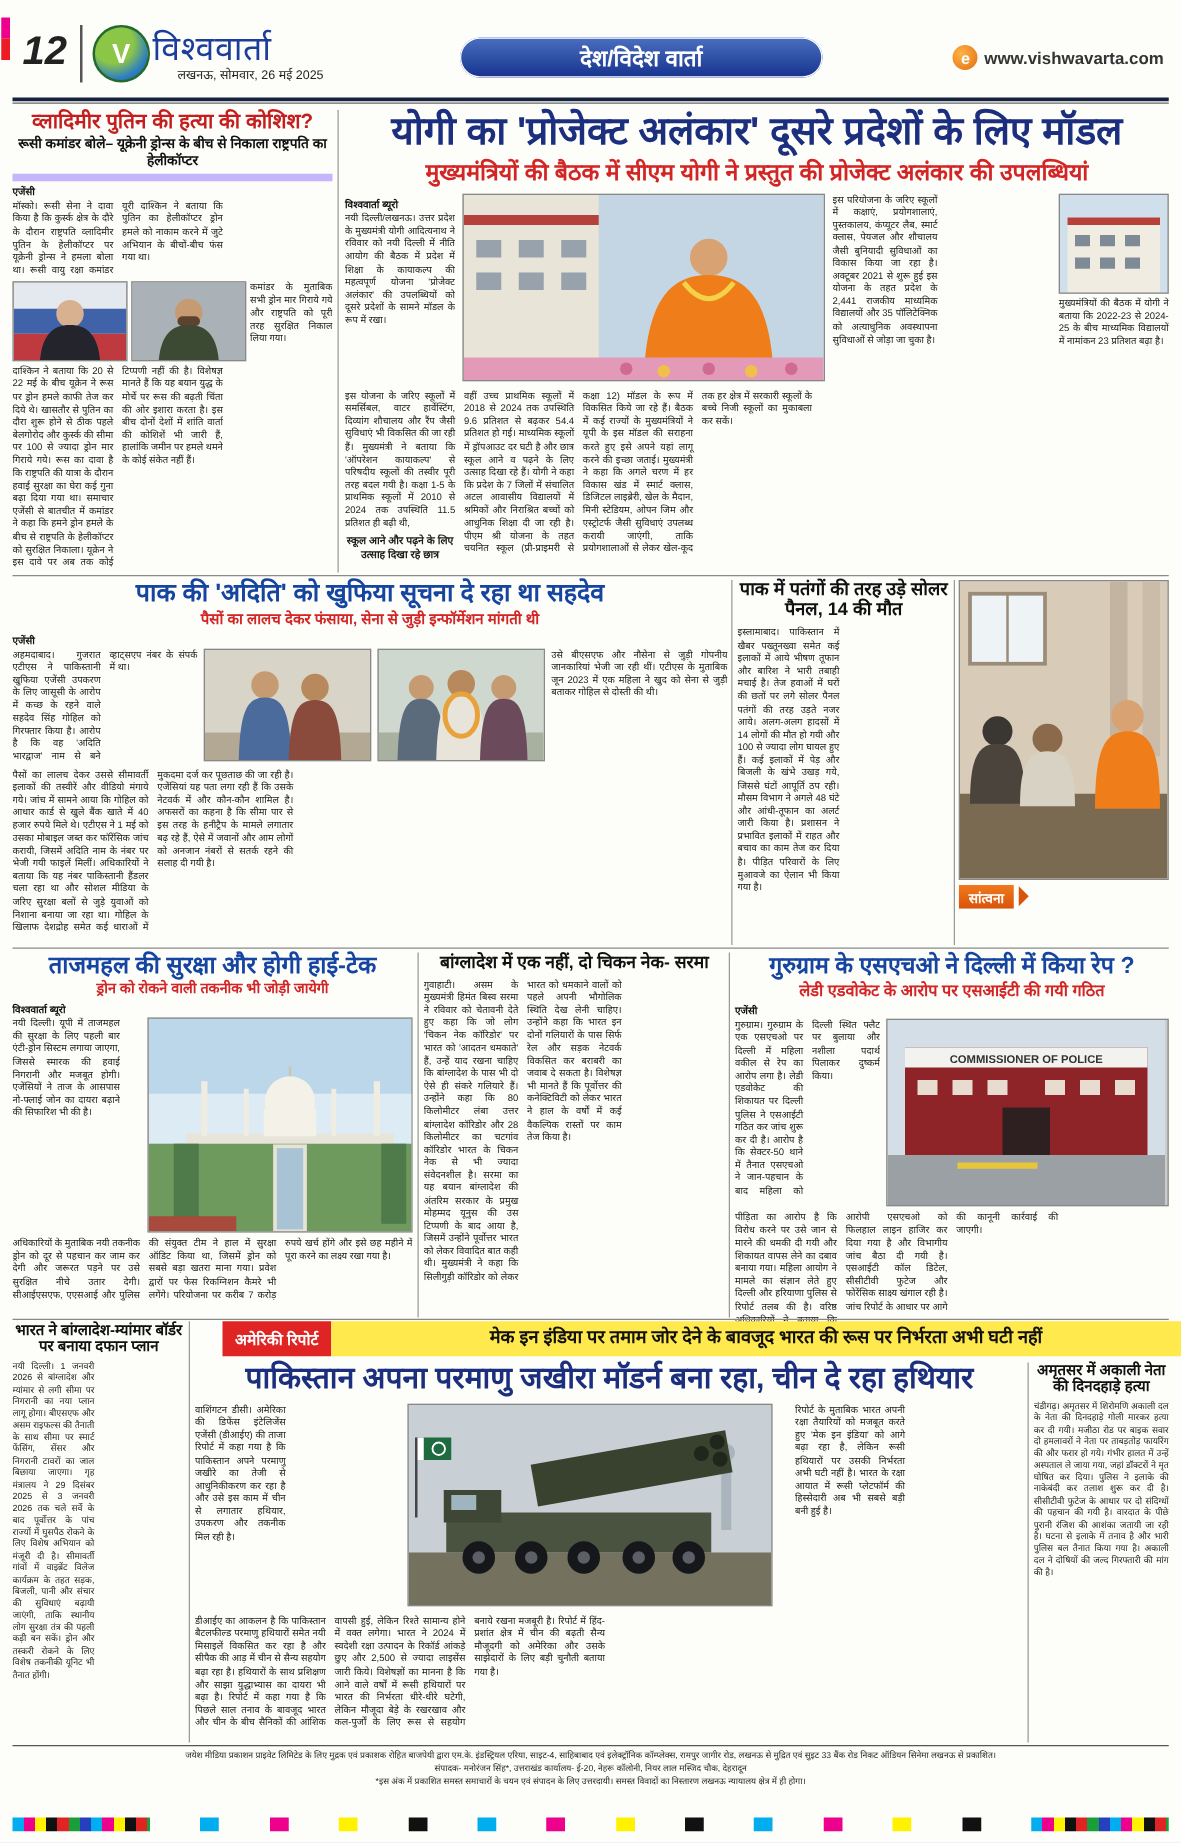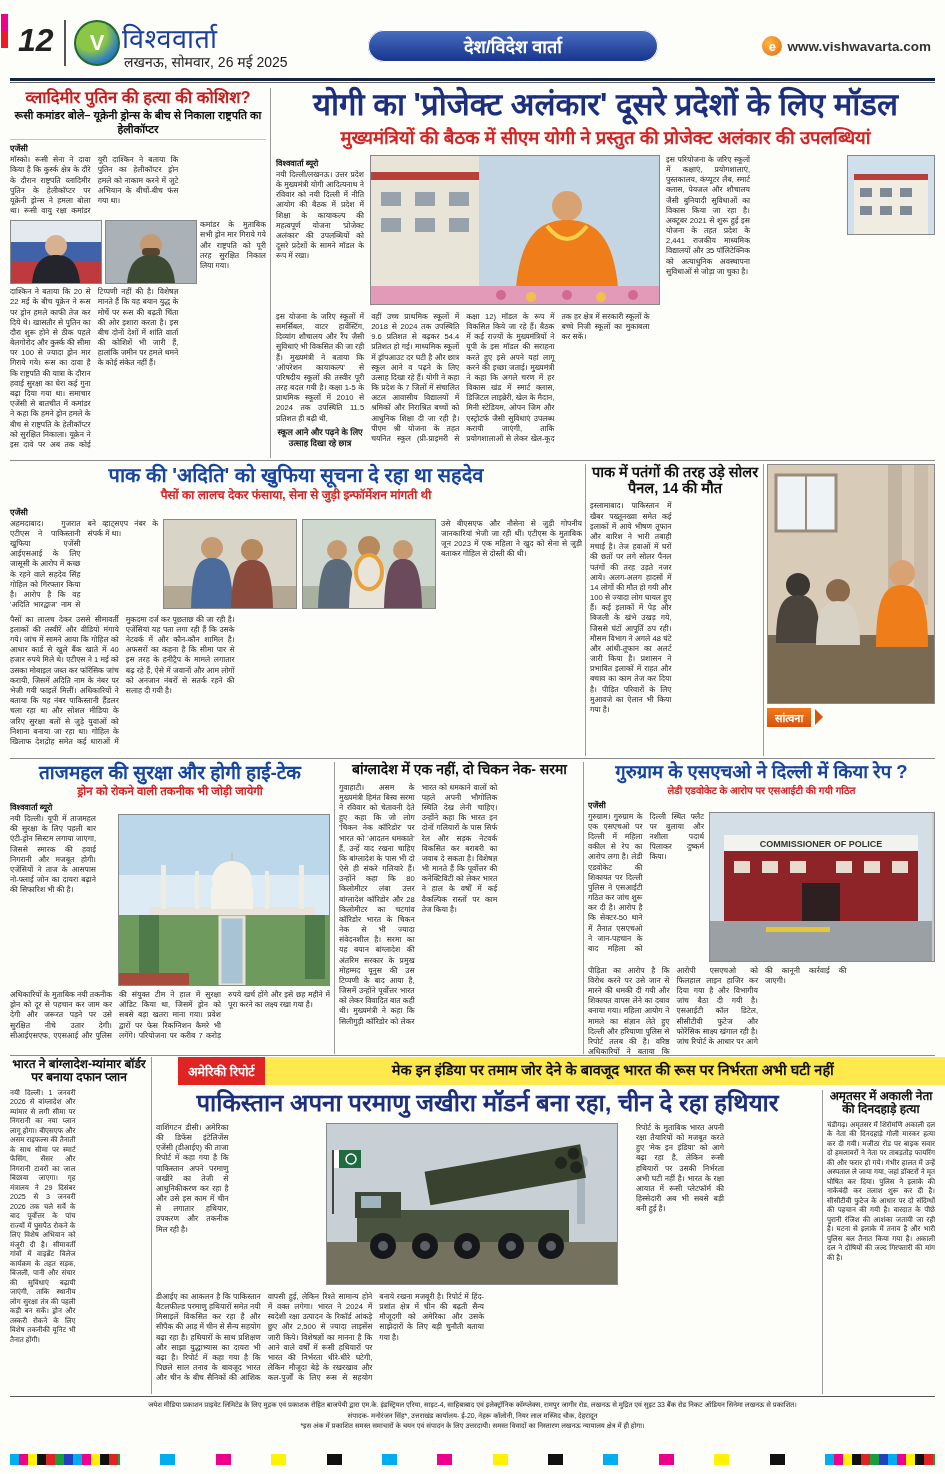--- a/index.html
+++ b/index.html
@@ -20,21 +20,21 @@
   .photo{display:block;overflow:hidden;background:#ccc;border:1px solid #888;}
   .photo svg{display:block;}
   
   .hdr{position:absolute;left:10px;top:14px;width:925px;height:64px;border-bottom:3px solid #16233f;}
   .pagenum{position:absolute;left:8px;top:8px;font-size:32px;font-weight:bold;color:#222;font-style:italic;}
   .hdr-div{position:absolute;left:54px;top:6px;height:46px;border-left:2px solid #555;}
   .logo{position:absolute;left:64px;top:6px;width:42px;height:42px;border-radius:50%;
         background:radial-gradient(circle at 35% 30%,#8cc646 0 40%,#2f7fc1 70%,#1b5e93);
         color:#fff;font-weight:bold;font-size:22px;display:flex;align-items:center;justify-content:center;border:2px solid #246a2e;}
   .papername{position:absolute;left:112px;top:5px;font-size:27px;font-weight:normal;color:#1c3e9a;letter-spacing:.5px;}
-  .edition{position:absolute;left:114px;top:38px;font-size:14px;color:#222;}
+  .edition{position:absolute;left:132px;top:38px;font-size:10px;color:#222;}
   .section-pill{position:absolute;left:358px;top:16px;width:290px;height:32px;border-radius:16px;
         background:linear-gradient(180deg,#4a6fc0,#16338e);display:flex;align-items:center;justify-content:center;
         color:#fff;font-weight:bold;font-size:18px;box-shadow:inset 0 0 0 1px #fff;}
   .web{position:absolute;right:4px;top:22px;font-size:13.5px;font-weight:bold;color:#333;display:flex;align-items:center;gap:5px;}
   .e-logo{width:20px;height:20px;border-radius:50%;background:radial-gradient(circle at 35% 35%,#ffb347,#e06d10);
         color:#fff;font-weight:bold;font-size:13px;display:flex;align-items:center;justify-content:center;}
   
   .hl-red{color:#c41f1f;}
   .hl-blue{color:#1545a0;}
   .hl-navy{color:#1b2f7e;}
@@ -79,21 +79,21 @@
     <div class="section-pill">देश/विदेश वार्ता</div>
     <div class="web">
       <span class="e-logo">e</span>
       <span>www.vishwavarta.com</span>
     </div>
   </div>
   <div class="hr" style="left:10px;top:82px;width:925px;border-top-color:#666"></div>
 
   <div class="abs" style="left:10px;top:88px;width:256px;height:370px;">
     <div class="hl hl-red" style="font-size:16.5px">व्लादिमीर पुतिन की हत्या की कोशिश?</div>
-    <div class="sub-black" style="font-size:11px;margin-top:3px;padding-bottom:3px;border-bottom:1px solid #c4b5fd">रूसी कमांडर बोले– यूक्रेनी ड्रोन्स के बीच से निकाला राष्ट्रपति का हेलीकॉप्टर</div>
+    <div class="sub-black" style="font-size:11px;margin-top:3px;padding-bottom:3px;border-bottom:6px solid #c4b5fd">रूसी कमांडर बोले– यूक्रेनी ड्रोन्स के बीच से निकाला राष्ट्रपति का हेलीकॉप्टर</div>
     <div class="dateline">एजेंसी</div>
     <div class="body-text c3" style="height:62px">मॉस्को। रूसी सेना ने दावा किया है कि कुर्स्क क्षेत्र के दौरे के दौरान राष्ट्रपति व्लादिमीर पुतिन के हेलीकॉप्टर पर यूक्रेनी ड्रोन्स ने हमला बोला था। रूसी वायु रक्षा कमांडर यूरी दाश्किन ने बताया कि पुतिन का हेलीकॉप्टर ड्रोन हमले को नाकाम करने में जुटे अभियान के बीचों-बीच फंस गया था।</div>
     <div style="display:flex;gap:3px;margin:3px 0;align-items:flex-start">
       <span class="photo" style="width:90px;height:62px">
         <svg width="90" height="62" viewBox="0 0 90 62">
           <rect width="90" height="62" fill="#e4e9ef"></rect>
             <rect y="21" width="90" height="20" fill="#3f62a8"></rect>
           <rect y="41" width="90" height="21" fill="#bf3a3e"></rect>
           <circle cx="45" cy="25" r="11" fill="#d8b191"></circle>
           <path d="M45 34c-14 0-22 8-24 28h48c-2-20-10-28-24-28z" fill="#23242c"></path>
@@ -151,37 +151,38 @@
             <rect x="6" y="18" width="74" height="60" fill="#f0ece2"></rect>
             <rect x="6" y="18" width="74" height="6" fill="#b5413a"></rect>
             <rect x="12" y="32" width="12" height="9" fill="#7e8a96"></rect>
               <rect x="32" y="32" width="12" height="9" fill="#7e8a96"></rect>
               <rect x="52" y="32" width="12" height="9" fill="#7e8a96"></rect>
             <rect x="12" y="50" width="12" height="9" fill="#7e8a96"></rect>
               <rect x="32" y="50" width="12" height="9" fill="#7e8a96"></rect>
               <rect x="52" y="50" width="12" height="9" fill="#7e8a96"></rect>
           </svg>
         </span>
+        <div class="body-text" style="height:66px;margin-top:3px">मुख्यमंत्रियों की बैठक में योगी ने बताया कि 2022-23 से 2024-25 के बीच माध्यमिक विद्यालयों में नामांकन 23 प्रतिशत बढ़ा है।</div>
       </div>
     </div>
     <div class="body-text c7" style="height:138px;margin-top:5px">
       <span>इस योजना के जरिए स्कूलों में समर्सिबल, वाटर हार्वेस्टिंग, दिव्यांग शौचालय और रैंप जैसी सुविधाएं भी विकसित की जा रही हैं। मुख्यमंत्री ने बताया कि 'ऑपरेशन कायाकल्प' से परिषदीय स्कूलों की तस्वीर पूरी तरह बदल गयी है। कक्षा 1-5 के प्राथमिक स्कूलों में 2010 से 2024 तक उपस्थिति 11.5 प्रतिशत ही बढ़ी थी,</span>
       <span style="display:block;font-weight:bold;text-align:center;font-size:8.4px;margin:3px 0">स्कूल आने और पढ़ने के लिए उत्साह दिखा रहे छात्र</span>
       <span>वहीं उच्च प्राथमिक स्कूलों में 2018 से 2024 तक उपस्थिति 9.6 प्रतिशत से बढ़कर 54.4 प्रतिशत हो गई। माध्यमिक स्कूलों में ड्रॉपआउट दर घटी है और छात्र स्कूल आने व पढ़ने के लिए उत्साह दिखा रहे हैं। योगी ने कहा कि प्रदेश के 7 जिलों में संचालित अटल आवासीय विद्यालयों में श्रमिकों और निराश्रित बच्चों को आधुनिक शिक्षा दी जा रही है। पीएम श्री योजना के तहत चयनित स्कूल (प्री-प्राइमरी से कक्षा 12) मॉडल के रूप में विकसित किये जा रहे हैं। बैठक में कई राज्यों के मुख्यमंत्रियों ने यूपी के इस मॉडल की सराहना करते हुए इसे अपने यहां लागू करने की इच्छा जताई। मुख्यमंत्री ने कहा कि अगले चरण में हर विकास खंड में स्मार्ट क्लास, डिजिटल लाइब्रेरी, खेल के मैदान, मिनी स्टेडियम, ओपन जिम और एस्ट्रोटर्फ जैसी सुविधाएं उपलब्ध करायी जाएंगी, ताकि प्रयोगशालाओं से लेकर खेल-कूद तक हर क्षेत्र में सरकारी स्कूलों के बच्चे निजी स्कूलों का मुकाबला कर सकें।</span>
     </div>
   </div>
 
   <div class="hr" style="left:10px;top:460px;width:925px"></div>
 
   <div class="abs" style="left:10px;top:464px;width:572px;height:292px">
     <div class="hl hl-blue" style="font-size:20px">पाक की 'अदिति' को खुफिया सूचना दे रहा था सहदेव</div>
     <div class="sub-red" style="font-size:12px;margin:2px 0 3px">पैसों का लालच देकर फंसाया, सेना से जुड़ी इन्फॉर्मेशन मांगती थी</div>
     <div class="dateline">एजेंसी</div>
     <div style="display:flex;gap:5px;height:92px">
-      <div class="body-text c2" style="width:148px;height:92px">अहमदाबाद। गुजरात एटीएस ने पाकिस्तानी खुफिया एजेंसी आईएसआई के लिए जासूसी के आरोप में कच्छ के रहने वाले सहदेव सिंह गोहिल को गिरफ्तार किया है। आरोप है कि वह 'अदिति भारद्वाज' नाम से बने व्हाट्सएप नंबर के संपर्क में था।</div>
+      <div class="body-text c2" style="width:148px;height:92px">अहमदाबाद। गुजरात एटीएस ने पाकिस्तानी खुफिया एजेंसी उपकरण के लिए जासूसी के आरोप में कच्छ के रहने वाले सहदेव सिंह गोहिल को गिरफ्तार किया है। आरोप है कि वह 'अदिति भारद्वाज' नाम से बने व्हाट्सएप नंबर के संपर्क में था।</div>
       <span class="photo" style="width:132px;height:88px">
         <svg width="132" height="88" viewBox="0 0 132 88">
           <rect width="132" height="88" fill="#d9d4c8"></rect>
             <rect y="66" width="132" height="22" fill="#b3a894"></rect>
           <circle cx="48" cy="28" r="11" fill="#c79b72"></circle>
             <path d="M48 38c-14 0-20 10-21 50h42c-1-40-7-50-21-50z" fill="#4a6b9c"></path>
           <circle cx="88" cy="30" r="11" fill="#b9895e"></circle>
             <path d="M88 40c-14 0-20 10-21 48h42c-1-38-7-48-21-48z" fill="#8a4a3c"></path>
         </svg>
       </span>
@@ -266,21 +267,21 @@
   <div class="vr" style="left:334px;top:762px;height:292px"></div>
 
   <div class="abs" style="left:339px;top:762px;width:241px;height:292px">
     <div class="hl" style="font-size:14px;color:#111">बांग्लादेश में एक नहीं, दो चिकन नेक- सरमा</div>
     <div class="body-text c3" style="height:254px;margin-top:5px">गुवाहाटी। असम के मुख्यमंत्री हिमंत बिस्व सरमा ने रविवार को चेतावनी देते हुए कहा कि जो लोग 'चिकन नेक कॉरिडोर' पर भारत को 'आदतन धमकाते' हैं, उन्हें याद रखना चाहिए कि बांग्लादेश के पास भी दो ऐसे ही संकरे गलियारे हैं। उन्होंने कहा कि 80 किलोमीटर लंबा उत्तर बांग्लादेश कॉरिडोर और 28 किलोमीटर का चटगांव कॉरिडोर भारत के चिकन नेक से भी ज्यादा संवेदनशील है। सरमा का यह बयान बांग्लादेश की अंतरिम सरकार के प्रमुख मोहम्मद यूनुस की उस टिप्पणी के बाद आया है, जिसमें उन्होंने पूर्वोत्तर भारत को लेकर विवादित बात कही थी। मुख्यमंत्री ने कहा कि सिलीगुड़ी कॉरिडोर को लेकर भारत को धमकाने वालों को पहले अपनी भौगोलिक स्थिति देख लेनी चाहिए। उन्होंने कहा कि भारत इन दोनों गलियारों के पास सिर्फ रेल और सड़क नेटवर्क विकसित कर बराबरी का जवाब दे सकता है। विशेषज्ञ भी मानते हैं कि पूर्वोत्तर की कनेक्टिविटी को लेकर भारत ने हाल के वर्षों में कई वैकल्पिक रास्तों पर काम तेज किया है।</div>
   </div>
   <div class="vr" style="left:583px;top:762px;height:292px"></div>
 
   <div class="abs" style="left:588px;top:762px;width:347px;height:292px">
     <div class="hl hl-blue" style="font-size:18.5px">गुरुग्राम के एसएचओ ने दिल्ली में किया रेप ?</div>
-    <div class="sub-red" style="font-size:10px;margin:2px 0">लेडी एडवोकेट के आरोप पर एसआईटी की गयी गठित</div>
+    <div class="sub-red" style="font-size:13px;margin:2px 0">लेडी एडवोकेट के आरोप पर एसआईटी की गयी गठित</div>
     <div class="dateline">एजेंसी</div>
     <div style="display:flex;gap:5px;height:150px">
       <div class="body-text c2" style="width:116px;height:150px">गुरुग्राम। गुरुग्राम के एक एसएचओ पर दिल्ली में महिला वकील से रेप का आरोप लगा है। लेडी एडवोकेट की शिकायत पर दिल्ली पुलिस ने एसआईटी गठित कर जांच शुरू कर दी है। आरोप है कि सेक्टर-50 थाने में तैनात एसएचओ ने जान-पहचान के बाद महिला को दिल्ली स्थित फ्लैट पर बुलाया और नशीला पदार्थ पिलाकर दुष्कर्म किया।</div>
       <span class="photo" style="flex:1;height:148px">
         <svg width="222" height="148" viewBox="0 0 222 148" preserveAspectRatio="none">
           <rect width="222" height="148" fill="#d4dee6"></rect>
           <rect x="14" y="22" width="194" height="86" fill="#8e2428"></rect>
           <rect x="14" y="22" width="194" height="16" fill="#f2f2ef"></rect>
           <text x="111" y="34" font-size="9" font-weight="bold" fill="#333" text-anchor="middle">COMMISSIONER OF POLICE</text>
           <rect x="24" y="48" width="16" height="12" fill="#e8dcd0"></rect>

